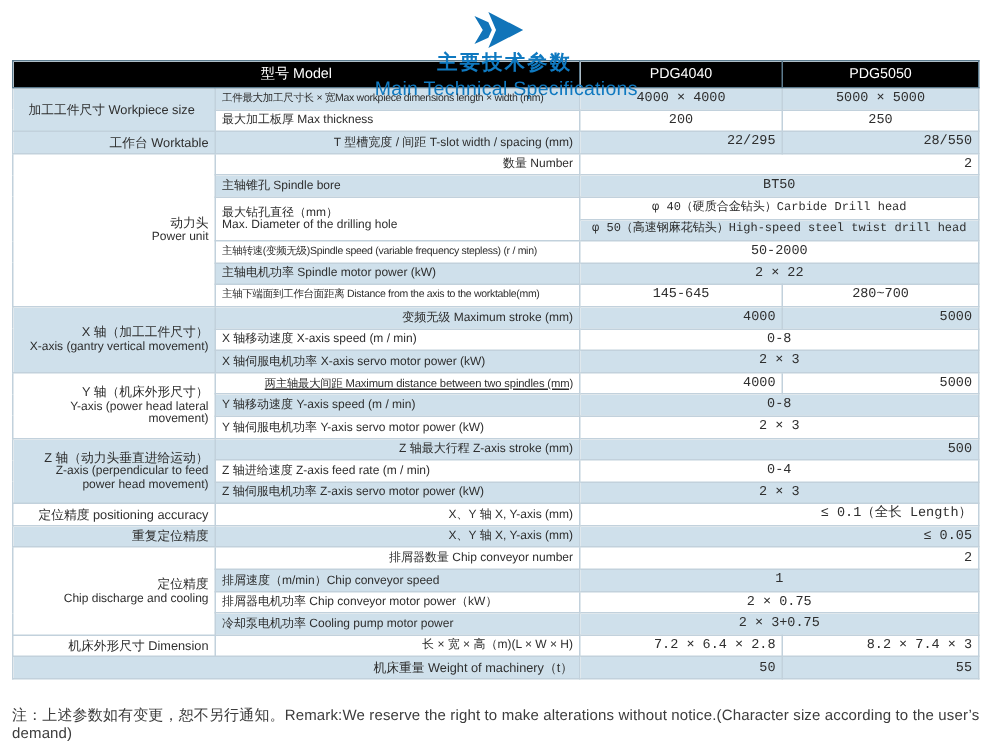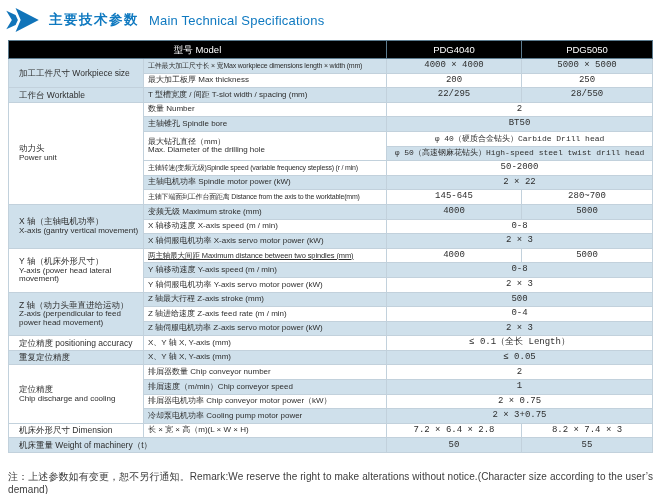--- a/index.html
+++ b/index.html
@@ -5,21 +5,21 @@
   html,body { margin:0; padding:0; background:#ffffff; }
   body {
     width:660px; height:494px; overflow:hidden;
     font-family:"Liberation Sans","DejaVu Sans",sans-serif;
     color:#2e2e2e;
     -webkit-font-smoothing:antialiased;
   }
   .page { position:relative; width:660px; height:494px; }
 
   
-  .hdr { display:flex; align-items:center; padding:7px 0 7px 5px; height:26px; }
+  .hdr { display:flex; align-items:center; padding:7px 0 7px 5px; height:26px;flex-direction:column; }
   .hdr .arrow { width:36px; height:26px; flex:0 0 auto; }
   .hdr .zh { color:#0f79c0; font-size:13.5px; font-weight:bold; letter-spacing:1.5px; margin-left:8px; }
   .hdr .en { color:#0f79c0; font-size:13px; margin-left:10px; letter-spacing:.2px; }
 
   
   table.spec {
     border-collapse:collapse; table-layout:fixed;
     width:644px; margin-left:8px;
   }
   .spec th, .spec td {
@@ -38,21 +38,21 @@
   }
   td.cat  { text-align:left; padding-left:10px; font-size:8.5px; }
   td.cat .l2 { font-size:8px; margin-top:1px; }
   td.param{ text-align:left; font-size:8px; white-space:nowrap; }
   td.param .l2 { font-size:8px; }
   td.val  { text-align:center; font-size:9px; white-space:nowrap;font-family:Liberation Mono, monospace; }
   td.vsm  { font-size:8px;margin-top:30px; }
   .xs     { font-size:7px !important; letter-spacing:-0.2px; }
   .sm     { font-size:7.5px !important; letter-spacing:-0.1px;text-decoration:underline; }
   .alt    { background:#cfe0eb; }
-  tr.sec td { border-top:1.5px solid #8aa2b2; }
+  tr.sec td { border-top:1.5px solid #8aa2b2;text-align:right; }
   table.spec { border:1.5px solid #8aa2b2; }
 
   
   .note { margin:17px 0 0 8px; font-size:10px; color:#3c3c3c; letter-spacing:.1px; }
 </style>
 </head>
 <body>
 
 <div class="page">
 
@@ -127,21 +127,21 @@
         <td class="param">主轴电机功率 Spindle motor power (kW)</td>
         <td class="val" colspan="2">2 × 22</td>
       </tr>
       <tr>
         <td class="param xs">主轴下端面到工作台面距离 Distance from the axis to the worktable(mm)</td>
         <td class="val">145-645</td>
         <td class="val">280~700</td>
       </tr>
       <tr class="alt sec">
         <td class="cat alt" rowspan="3">
-          <div class="l1">X 轴（主轴电机功率）</div>
+          <div class="l1">X 轴（加工工件尺寸）</div>
           <div class="l2">X-axis (gantry vertical movement)</div>
         </td>
         <td class="param">变频无级 Maximum stroke (mm)</td>
         <td class="val">4000</td>
         <td class="val">5000</td>
       </tr>
       <tr>
         <td class="param">X 轴移动速度 X-axis speed (m / min)</td>
         <td class="val" colspan="2">0-8</td>
       </tr>

